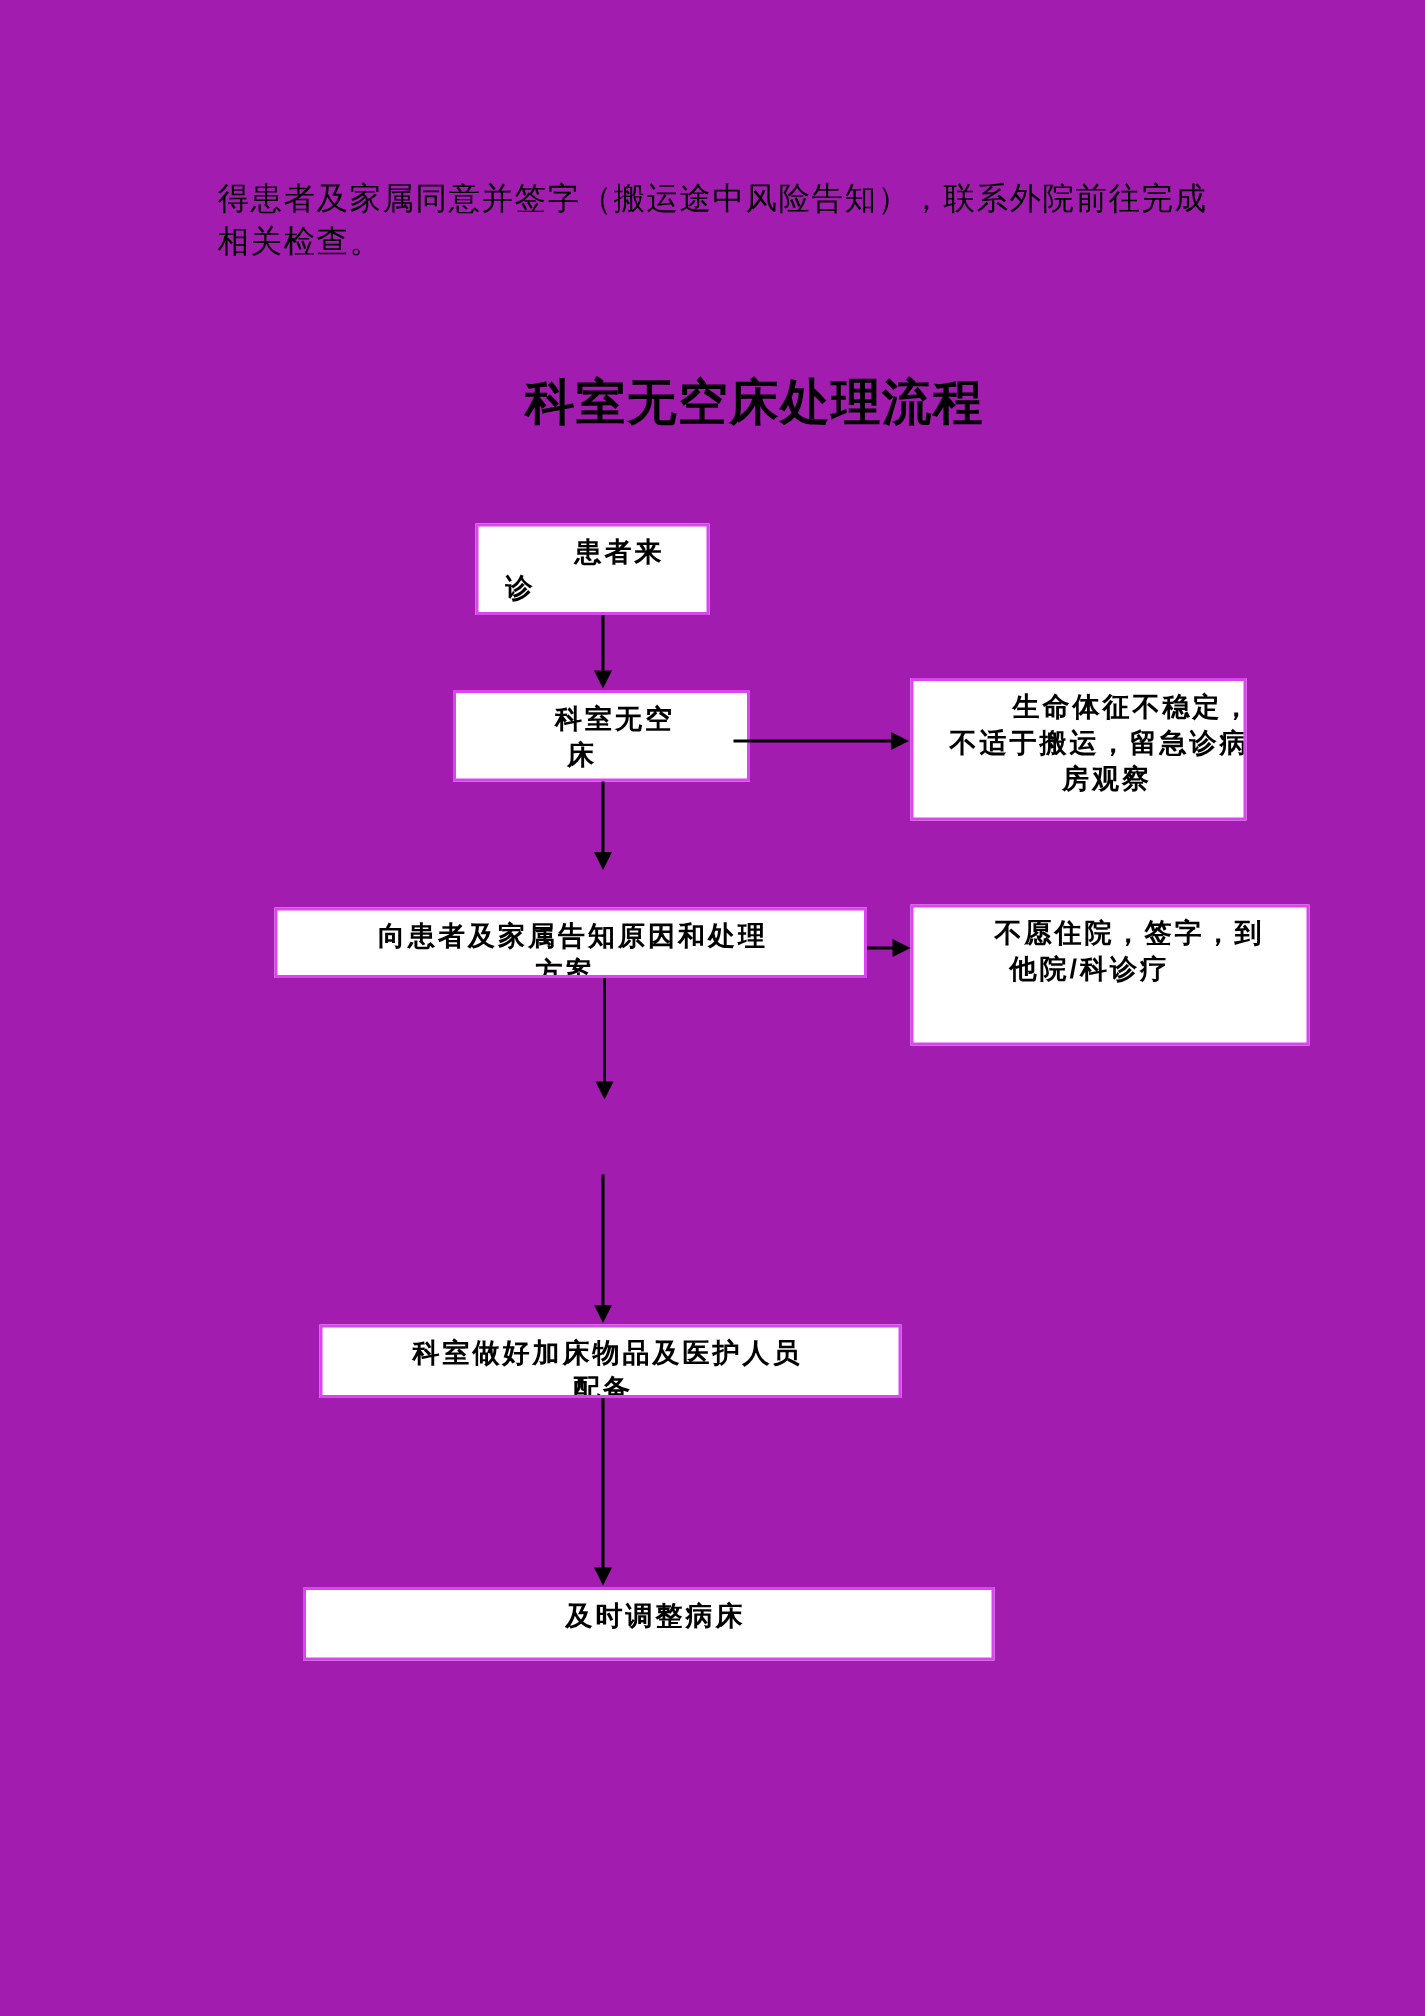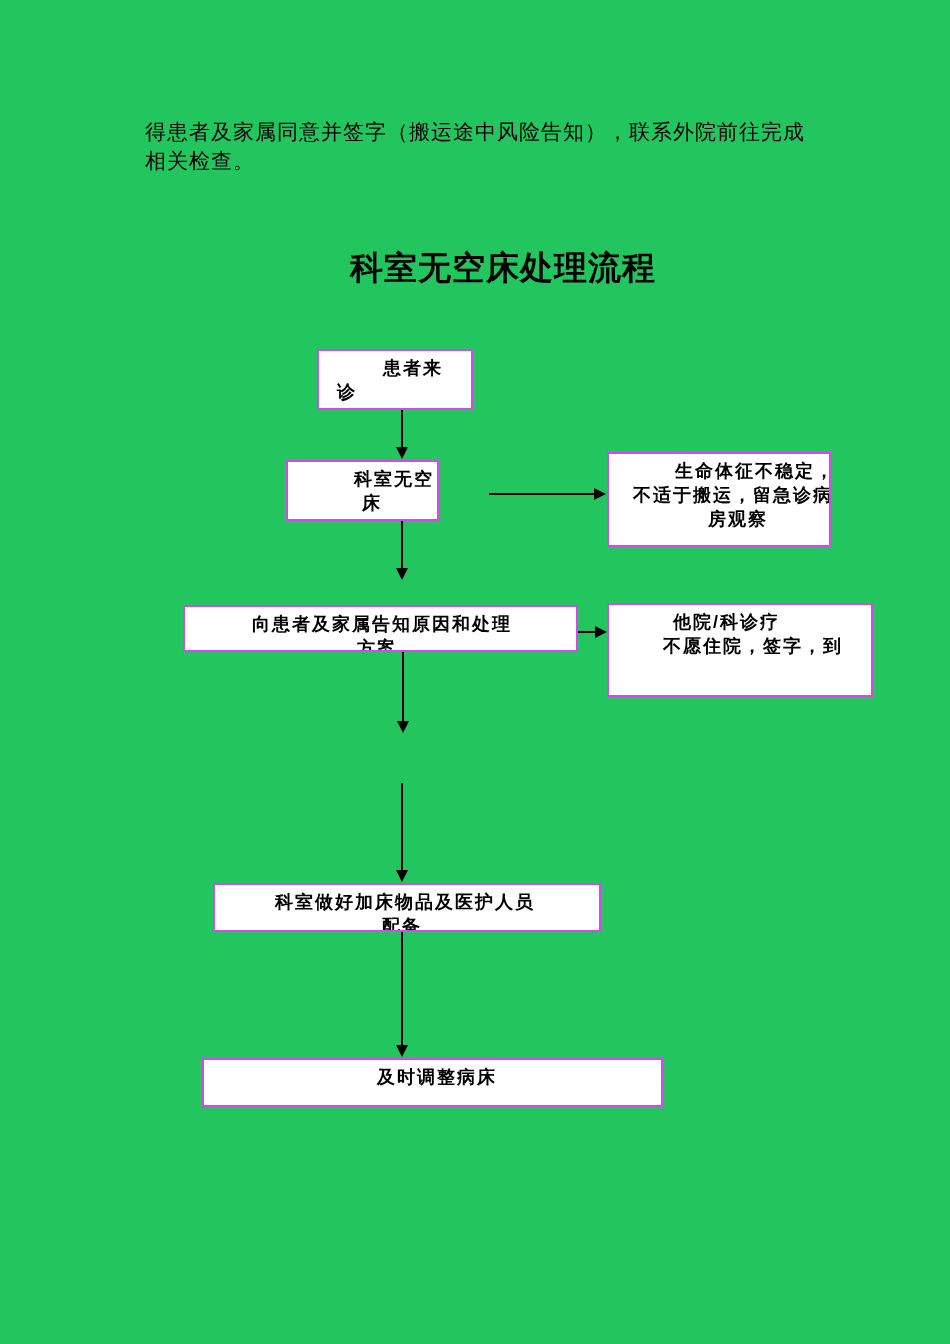--- a/index.html
+++ b/index.html
@@ -1,20 +1,20 @@
 <!DOCTYPE html>
 <html><head>
 <meta charset="utf-8">
 <style>
   html, body { margin: 0; padding: 0; background: #ffffff; }
   .page {
     position: relative;
     width: 950px;
     height: 1344px;
-    background: #22c55e;
+    background: #a21caf;
     overflow: hidden;
     font-family: "Liberation Serif", serif;
     color: #000000;
   }
   .intro {
     position: absolute;
     left: 145px;
     top: 118px;
     width: 690px;
     font-size: 21px;
@@ -45,21 +45,21 @@
     letter-spacing: 2px;
     padding-top: 5px;
   }
   .box .ln { height: 24px; white-space: nowrap; }
 
   
   .n0 { left: 317px; top: 349px;  width: 156px; height: 61px; }
   .n0 .l1 { padding-left: 64px; }
   .n0 .l2 { padding-left: 18px; }
 
-  .n1 { left: 286px; top: 460px;  width: 153px; height: 61px; }
+  .n1 { left: 302px; top: 460px;  width: 198px; height: 61px; }
   .n1 .l1 { padding-left: 66px; }
   .n1 .l2 { padding-left: 74px; }
 
   .n2 { left: 607px; top: 452px;  width: 224px; height: 95px; }
   .n2 .l1 { padding-left: 66px; }
   .n2 .l2 { padding-left: 24px; }
   .n2 .l3 { padding-left: 99px; }
 
   .n3 { left: 183px; top: 605px;  width: 395px; height: 47px; }
   .n3 .l1 { padding-left: 67px; }
@@ -137,22 +137,22 @@
     <div class="ln l2">不适于搬运，留急诊病</div>
     <div class="ln l3">房观察</div>
   </div>
 
   <div class="box n3">
     <div class="ln l1">向患者及家属告知原因和处理</div>
     <div class="ln l2">方案</div>
   </div>
 
   <div class="box n4">
+    <div class="ln l1">不愿住院，签字，到</div>
     <div class="ln l2">他院/科诊疗</div>
-    <div class="ln l1">不愿住院，签字，到</div>
   </div>
 
 
   <div class="box n6">
     <div class="ln l1">科室做好加床物品及医护人员</div>
     <div class="ln l2">配备</div>
   </div>
 
   <div class="box n7">
     <div class="ln l1">及时调整病床</div>

